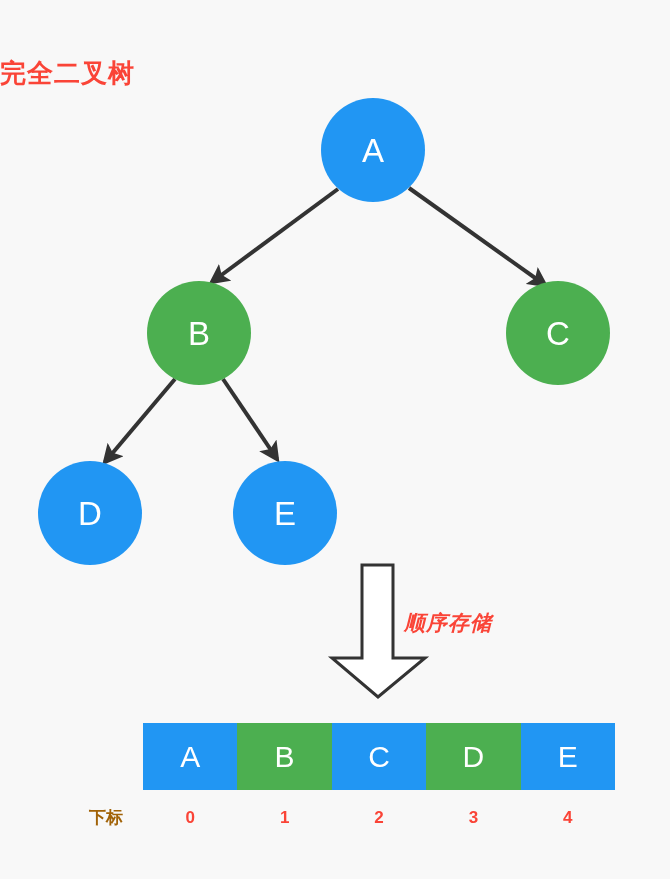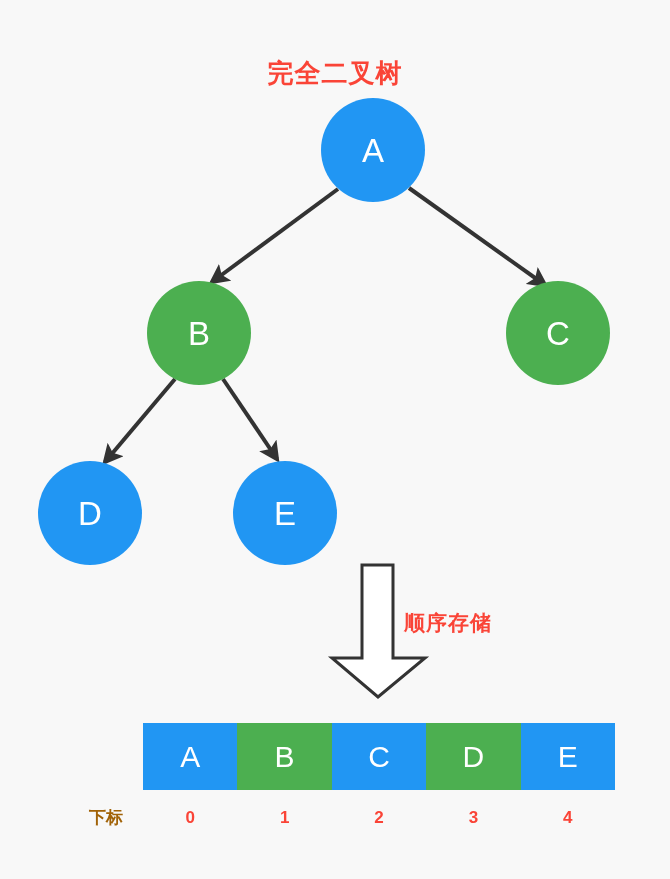--- a/index.html
+++ b/index.html
@@ -26,21 +26,20 @@
     top: 0;
     width: 670px;
     height: 879px;
   }
   
   .diagram-title {
     position: absolute;
     left: 0;
     top: 57px;
     width: 670px;
-    text-align: center;
     font-size: 26px;
     font-weight: bold;
     color: #fa4437;
     letter-spacing: 1px;
     line-height: 32px;
   }
   
   .tree-node {
     position: absolute;
     width: 104px;
@@ -66,20 +65,21 @@
   
   .storage-label {
     position: absolute;
     left: 404px;
     top: 609px;
     font-size: 21px;
     font-weight: bold;
     color: #fa4437;
     letter-spacing: 1px;
     white-space: nowrap;
+    font-style: italic;
   }
   
   #array-row {
     position: absolute;
     left: 143px;
     top: 723px;
     width: 472px;
     height: 67px;
     display: flex;
   }

